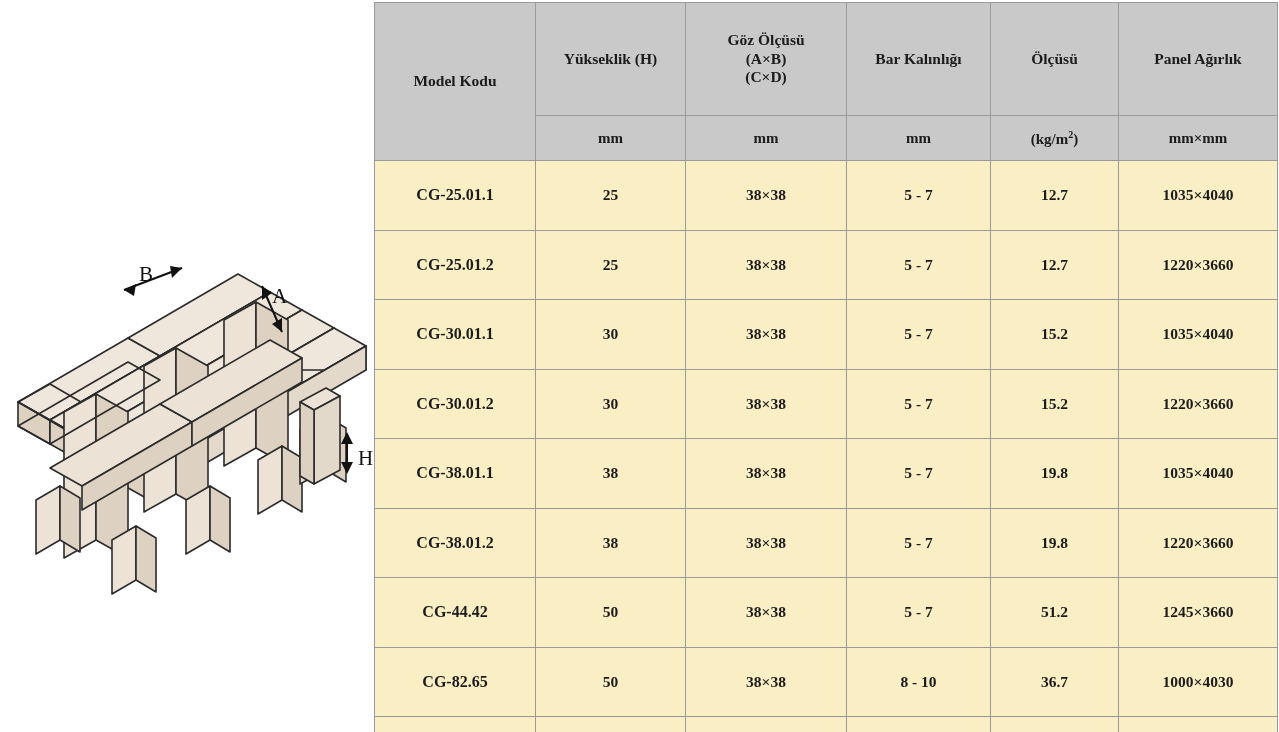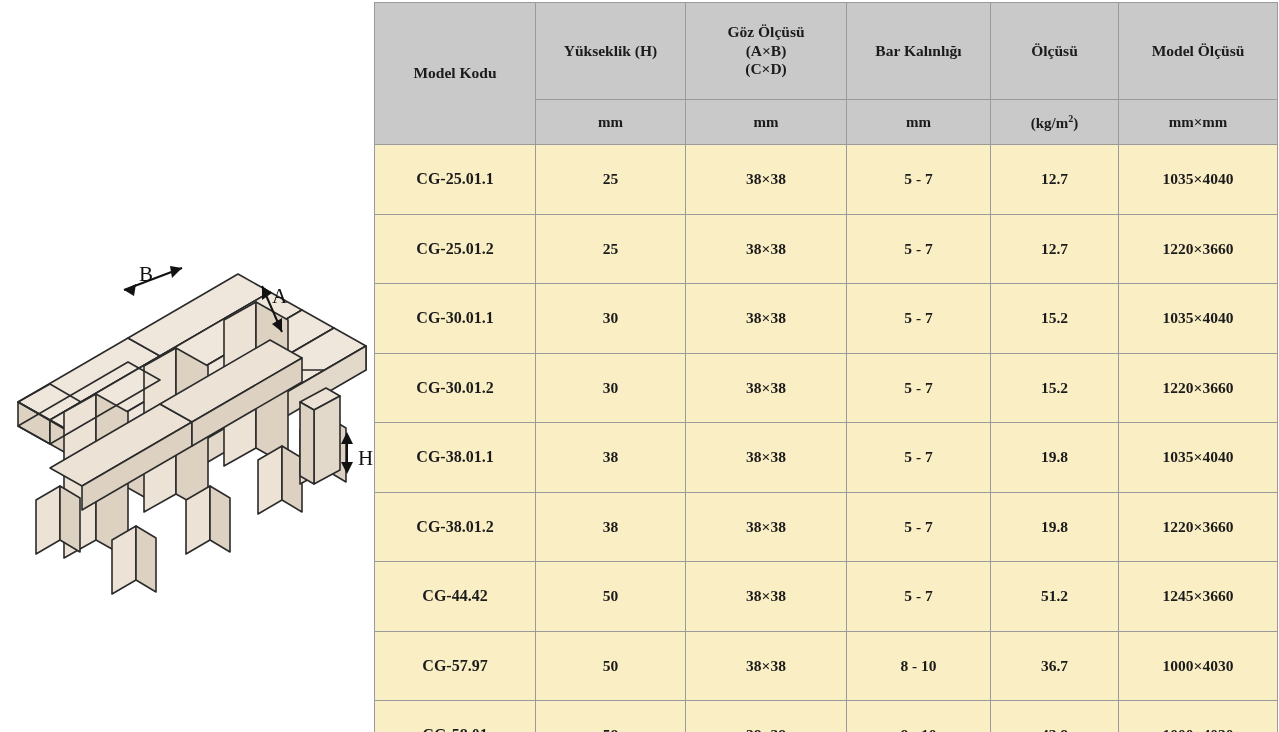--- a/index.html
+++ b/index.html
@@ -53,21 +53,21 @@
     text-align: center;
     vertical-align: middle;
     font-weight: bold;
     color: #1b1b1b;
   }
   table.spec th.head-main {
     background: #c9c9c9;
     font-size: 15.5px;
     height: 92px;
     line-height: 1.22;
-    padding: 2px 4px;
+    padding: 10px 4px;
   }
   table.spec th.head-unit {
     background: #c9c9c9;
     font-size: 15px;
     height: 40px;
     padding: 2px 4px;
     font-family: Liberation Serif, serif;
   }
   table.spec td.cell {
     background: #faeec4;
@@ -212,21 +212,21 @@
         <tr>
           <th class="head-main" rowspan="2">Model Kodu</th>
           <th class="head-main">Yükseklik (H)</th>
           <th class="head-main">
             <div>Göz Ölçüsü</div>
             <div>(A×B)</div>
             <div>(C×D)</div>
           </th>
           <th class="head-main">Bar Kalınlığı</th>
           <th class="head-main">Ölçüsü</th>
-          <th class="head-main">Model Ölçüsü</th>
+          <th class="head-main">Panel Ağırlık</th>
         </tr>
         <tr>
           <th class="head-unit">mm</th>
           <th class="head-unit">mm</th>
           <th class="head-unit">mm</th>
           <th class="head-unit"><span>(kg/m</span><span class="sup">2</span><span>)</span></th>
           <th class="head-unit">mm×mm</th>
         </tr>
       </thead>
       <tbody>
@@ -280,21 +280,21 @@
         </tr>
         <tr>
           <td class="cell model">CG-44.42</td>
           <td class="cell">50</td>
           <td class="cell">38×38</td>
           <td class="cell">5 - 7</td>
           <td class="cell">51.2</td>
           <td class="cell">1245×3660</td>
         </tr>
         <tr>
-          <td class="cell model">CG-57.97</td>
+          <td class="cell model">CG-82.65</td>
           <td class="cell">50</td>
           <td class="cell">38×38</td>
           <td class="cell">8 - 10</td>
           <td class="cell">36.7</td>
           <td class="cell">1000×4030</td>
         </tr>
         <tr>
           <td class="cell model">CG-58.01</td>
           <td class="cell">58</td>
           <td class="cell">38×38</td>

